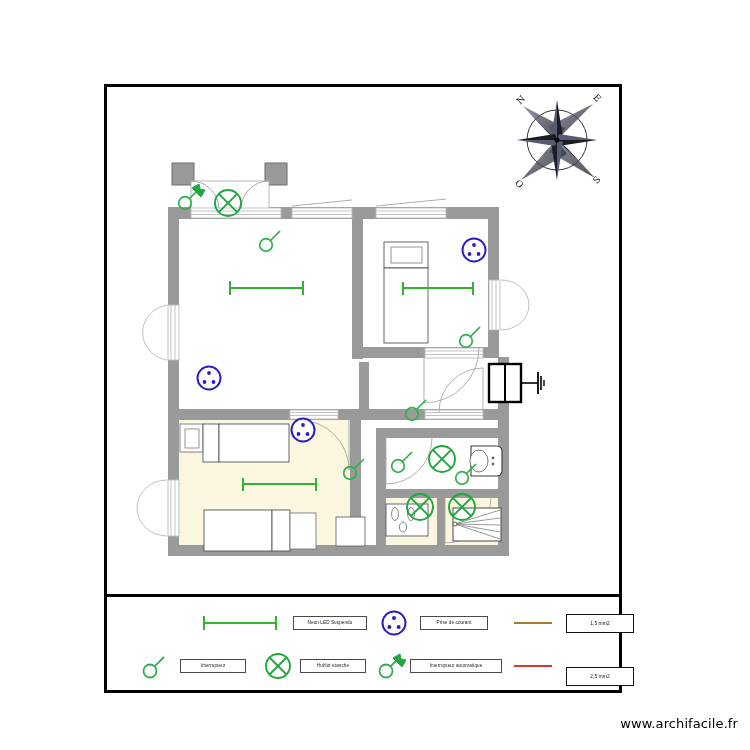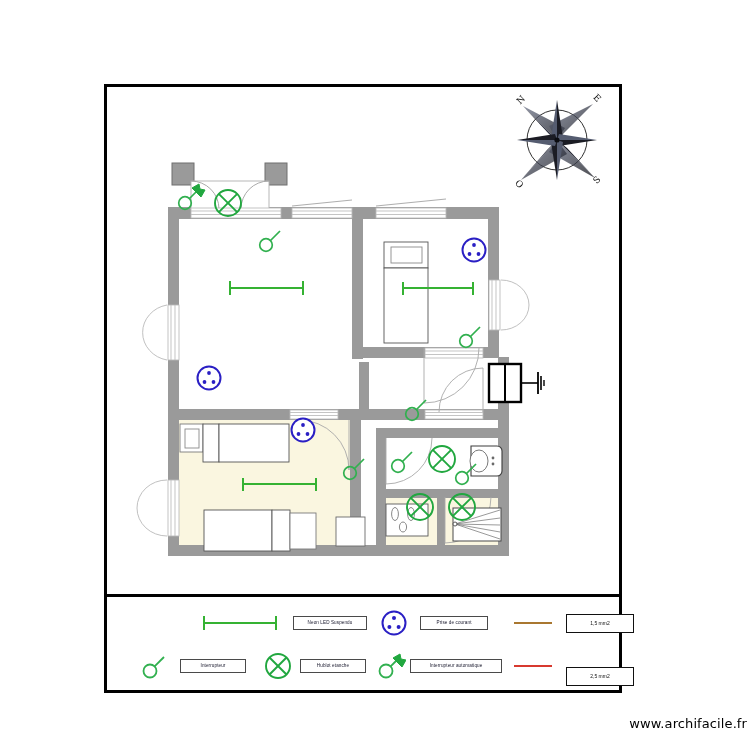--- a/index.html
+++ b/index.html
@@ -117,21 +117,21 @@
     color: #111111;
     text-align: center;
     padding: 6px 0;
     width: 66px;
     line-height: 1;
   }
 
   
   .site-url {
     position: absolute;
-    right: 3px;
+    right: 12px;
     top: 716px;
     font-size: 13px;
     color: #000000;
     font-family: "DejaVu Sans", sans-serif;
     letter-spacing: 0.1px;
   }
 </style>
 </head>
 <body>
 

